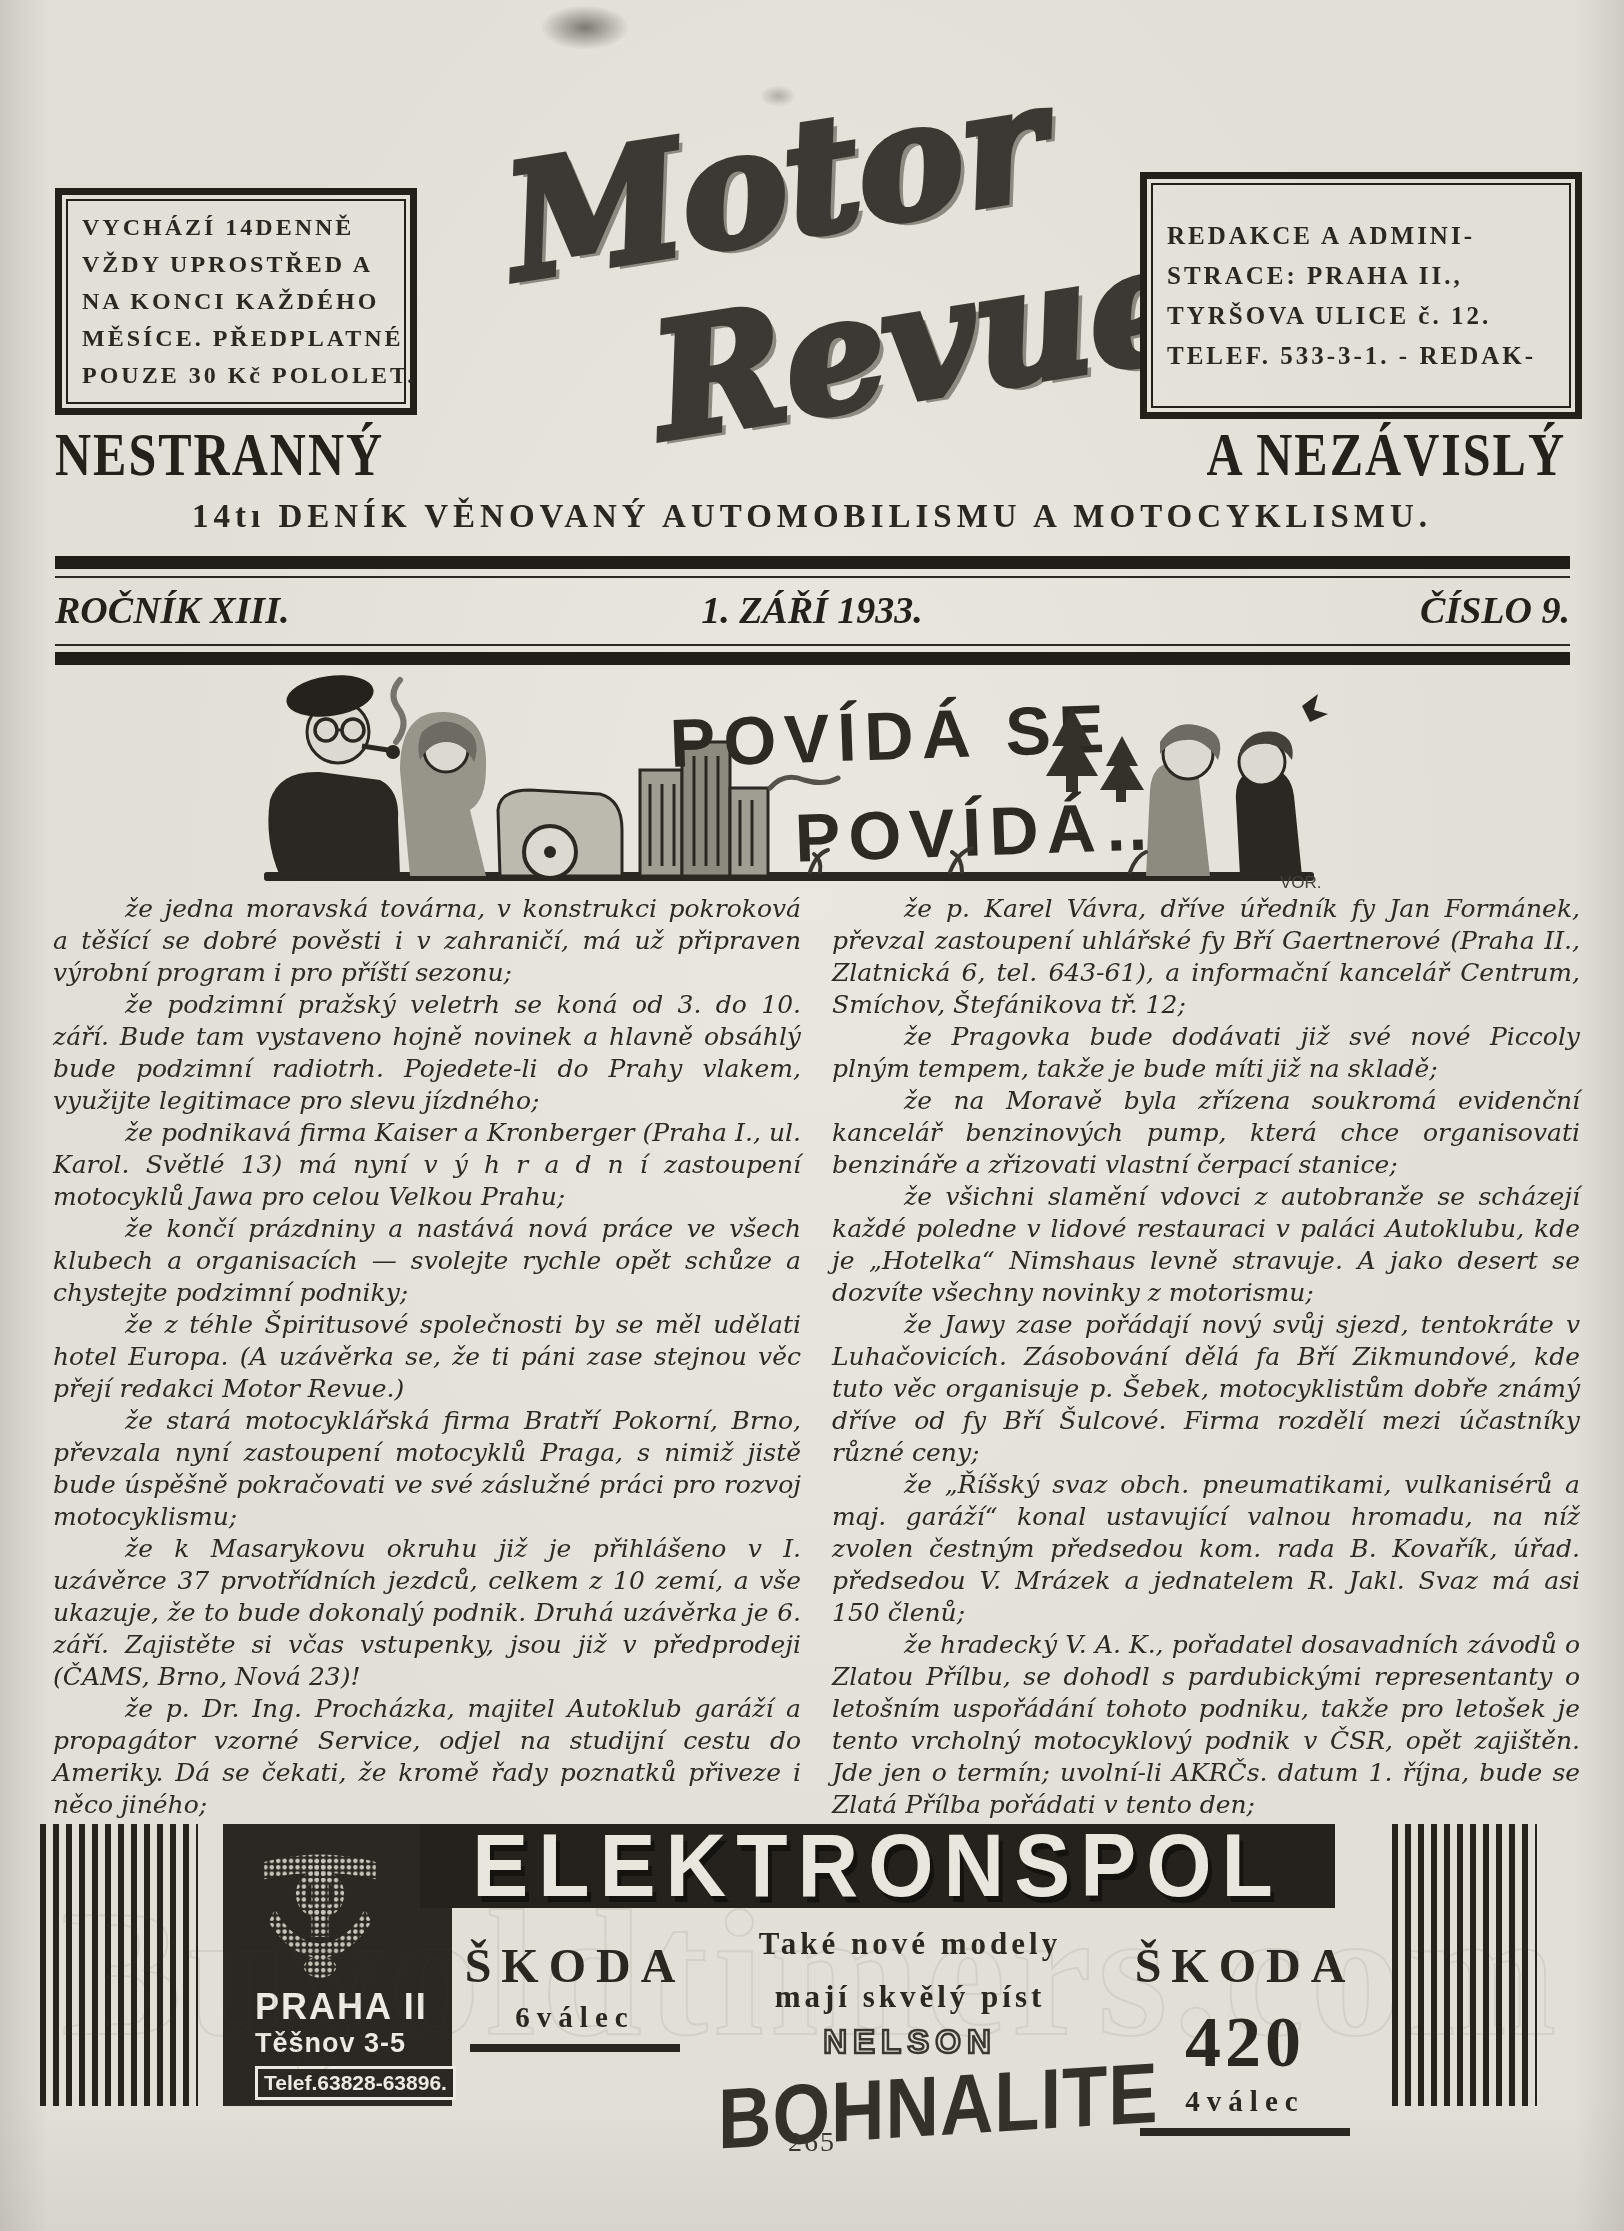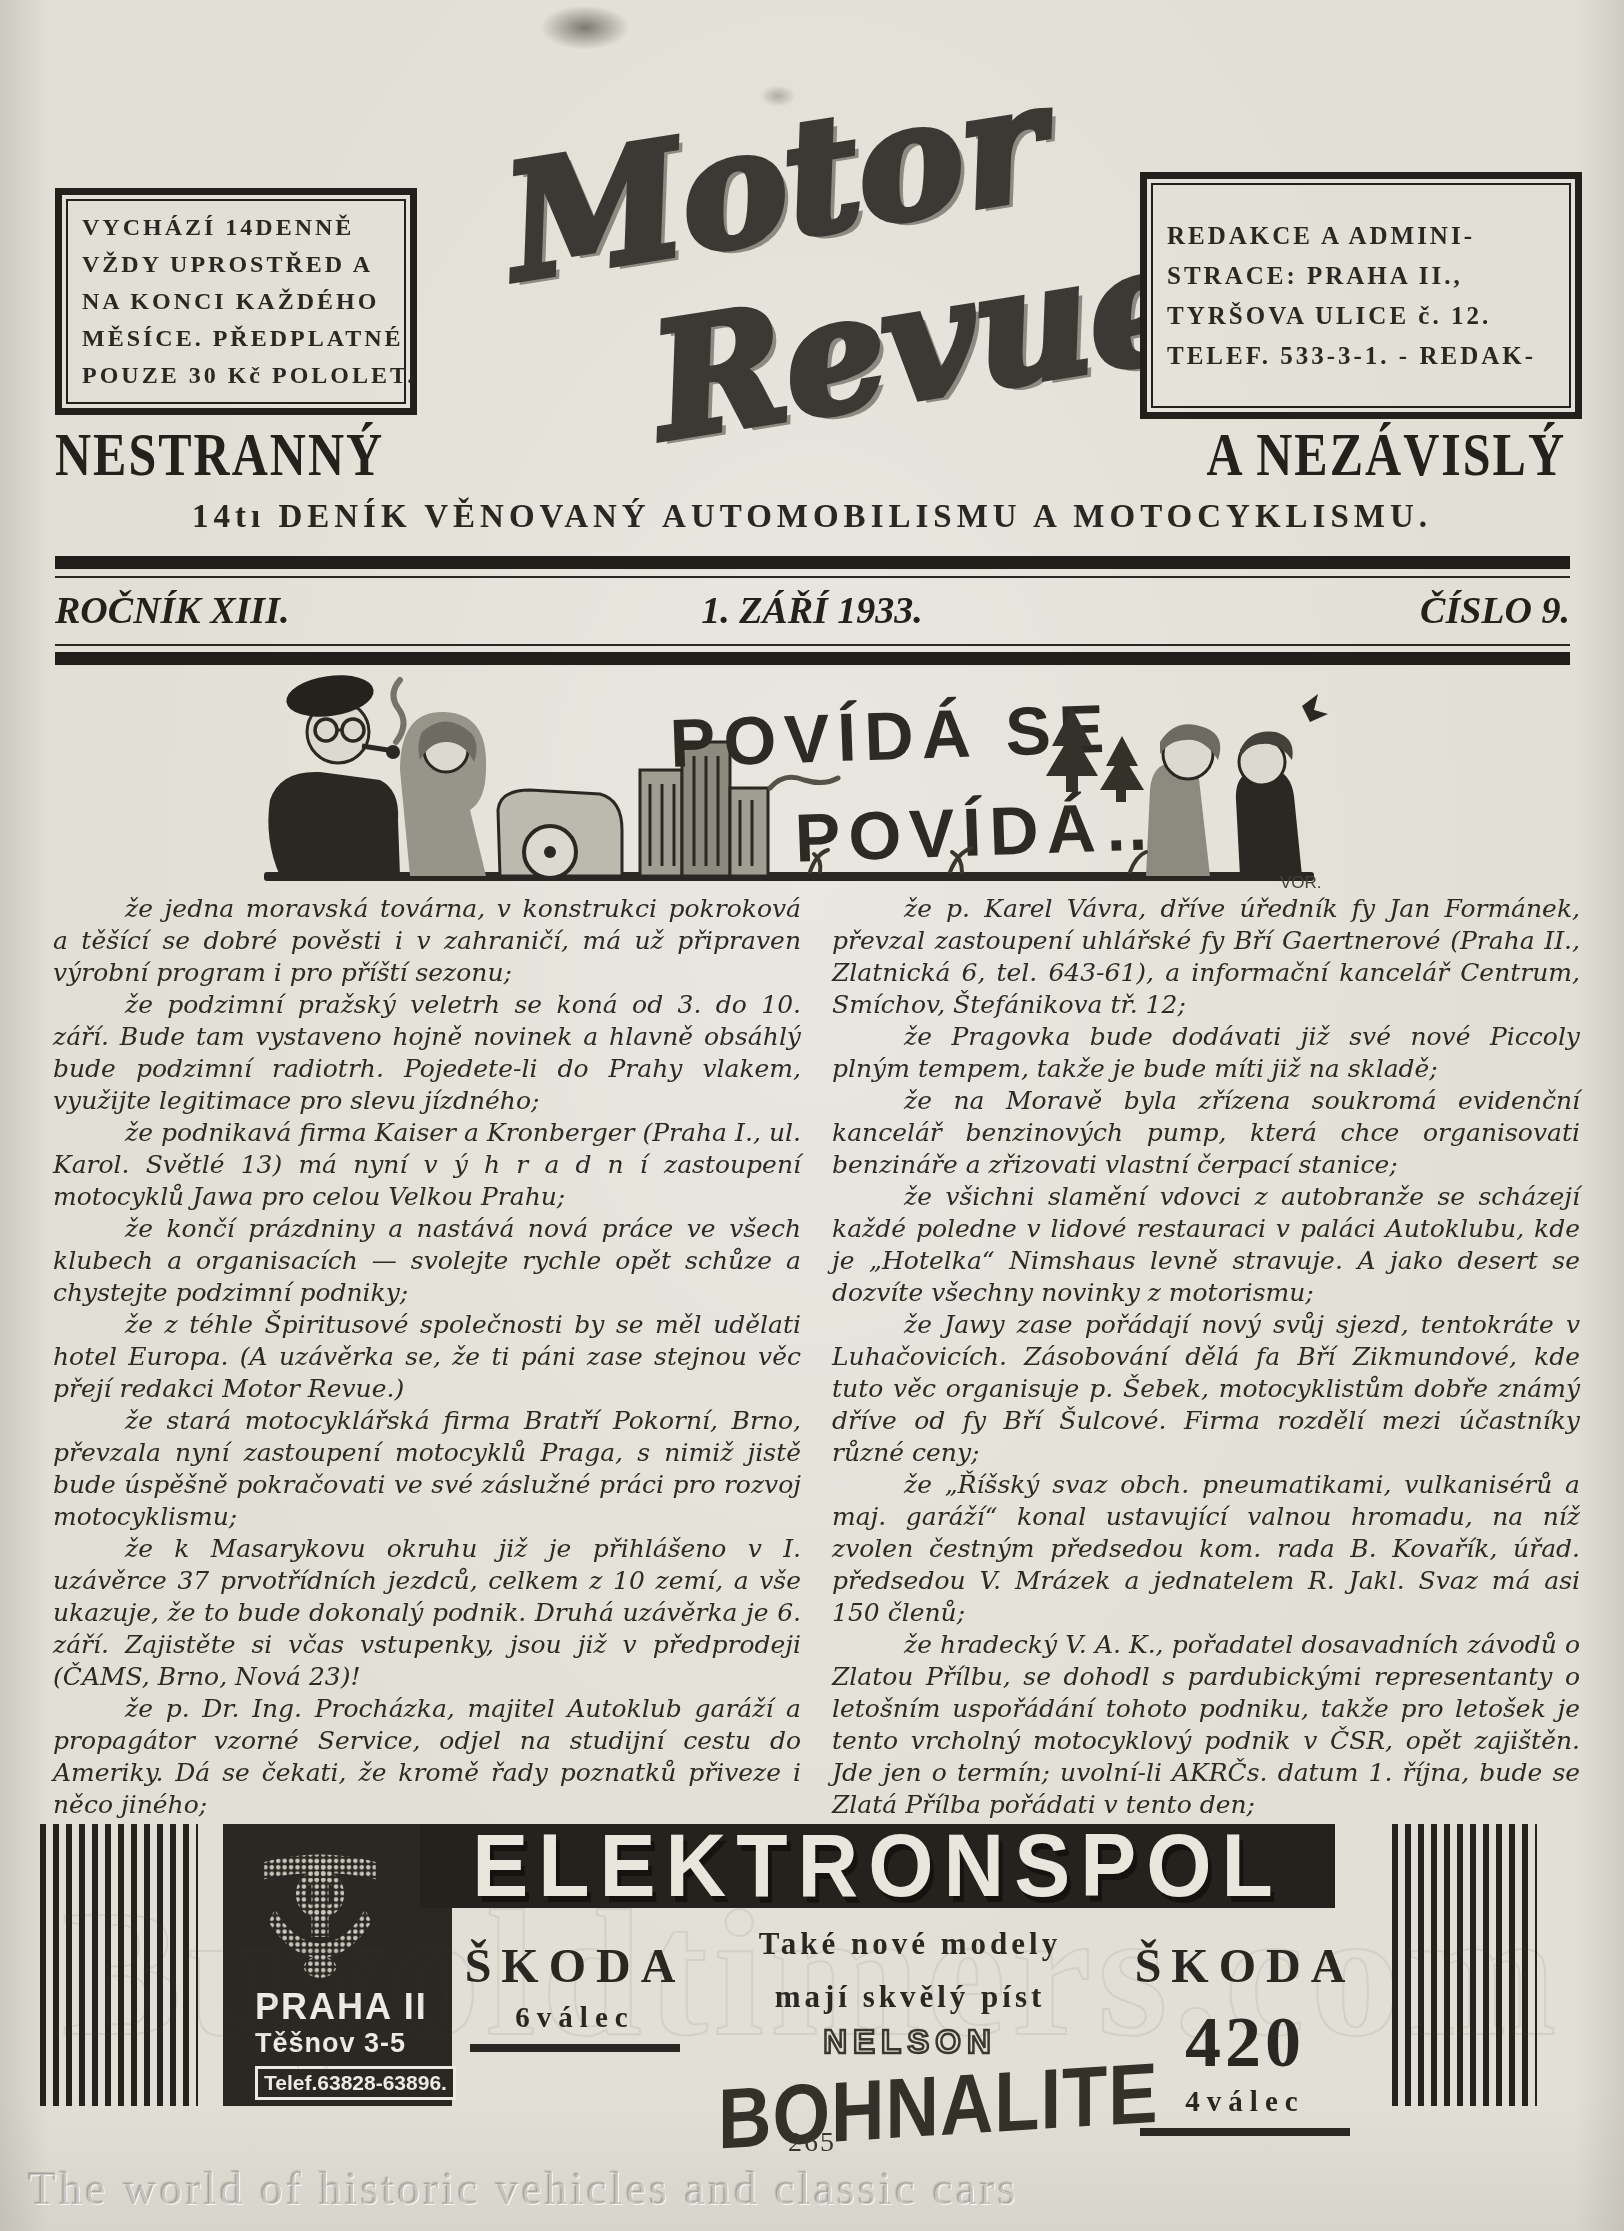--- a/index.html
+++ b/index.html
@@ -254,15 +254,14 @@
     <div class="model" style="margin-top:14px;">420</div>
     <div class="engine" style="margin-top:8px;">4válec</div>
     <div class="prodline" style="width:210px;margin:10px auto 0;"></div>
   </div>
 
   <div class="abs stripes" style="left:1392px;top:1824px;width:145px;height:282px;"></div>
 
   <div class="abs bigghost" style="left:0;top:1870px;width:100%;text-align:center;">Buyoldtimers.com</div>
 
   <div class="abs pageno" style="left:0;top:2126px;width:100%;">265</div>
-  <div class="abs ghostline" style="left:28px;top:2162px;">The world of historic vehicles and classic cars</div>
 
 </div>
 
 </body></html>

